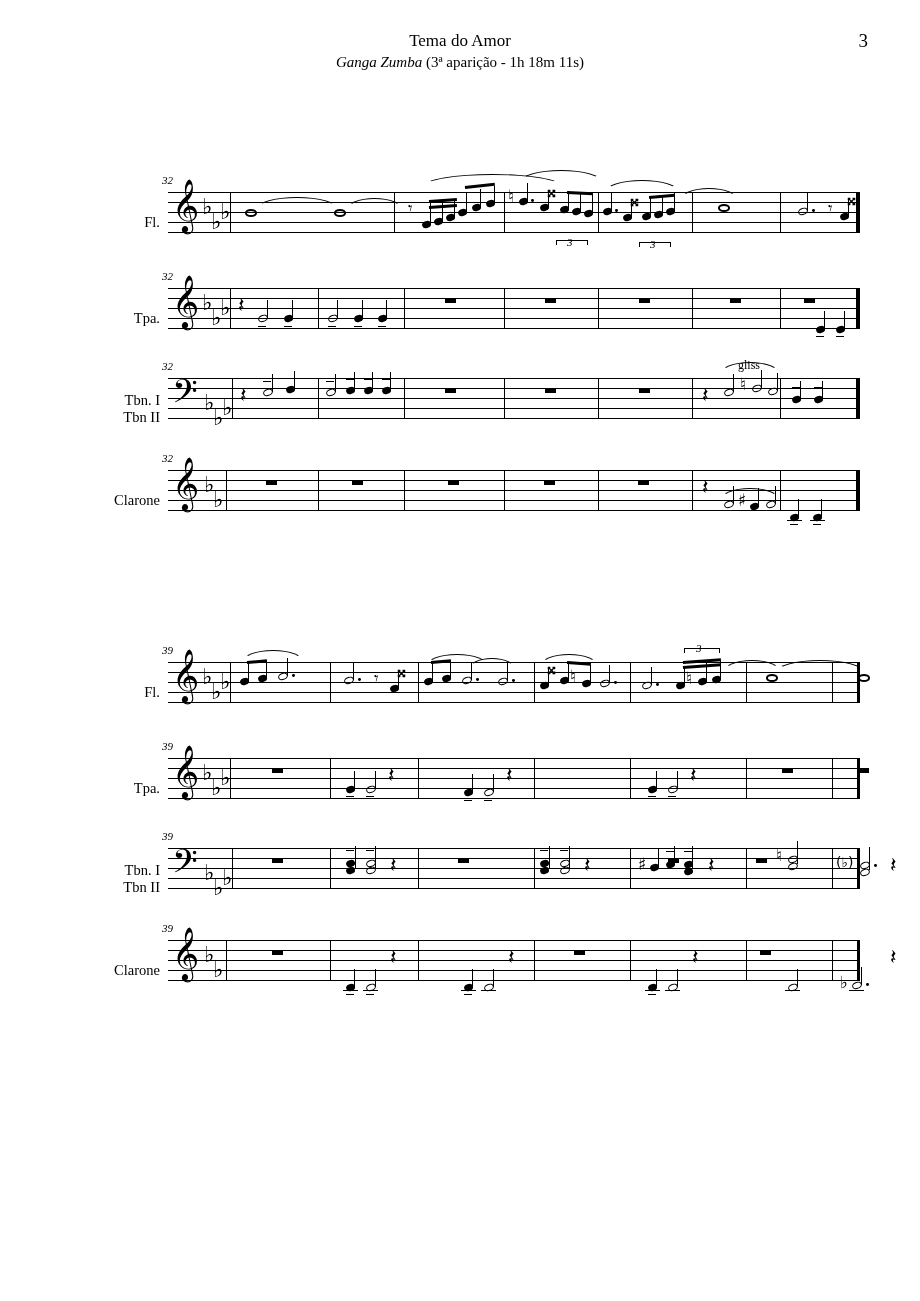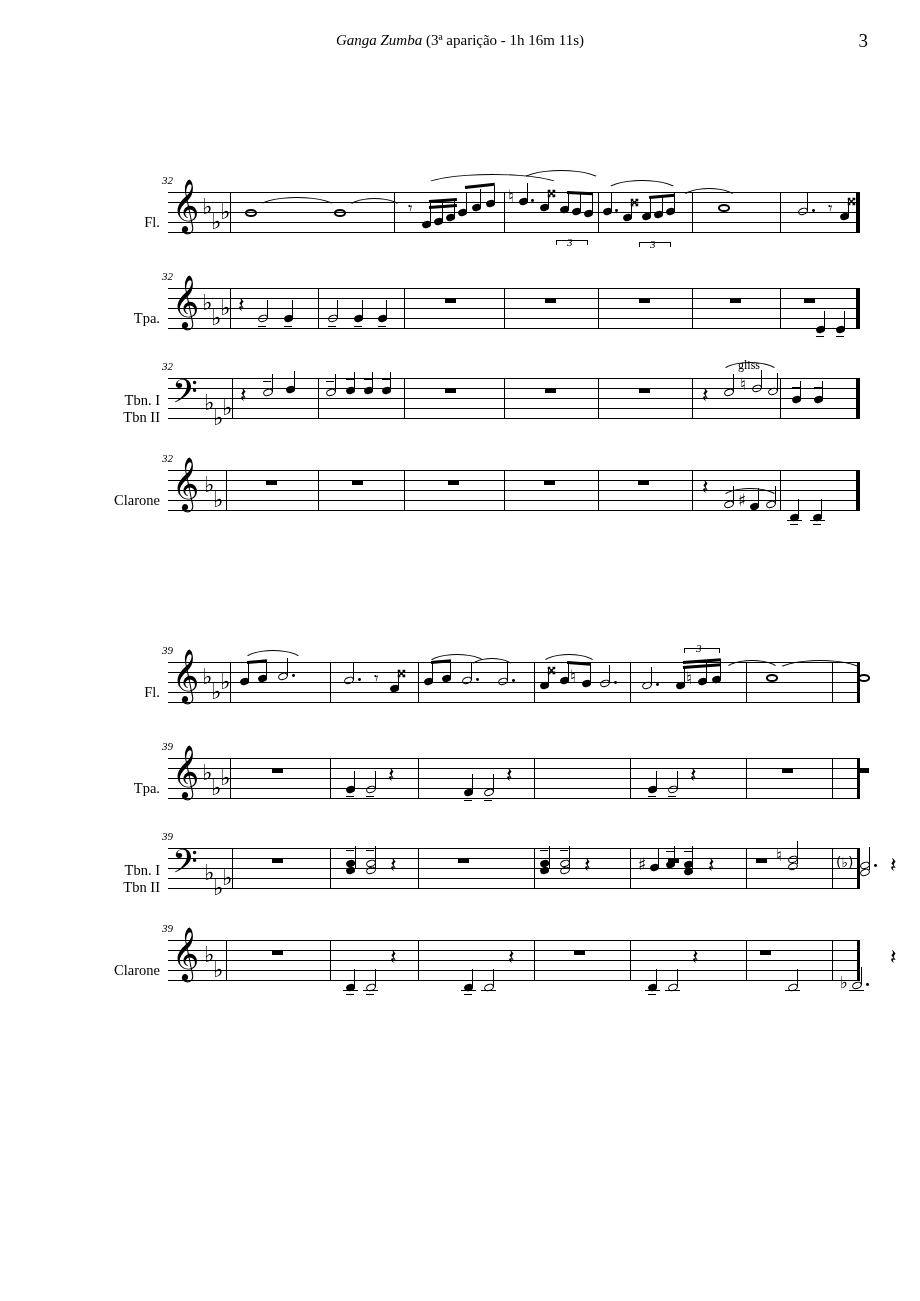--- a/index.html
+++ b/index.html
@@ -235,23 +235,24 @@
     position: absolute;
     font-size: 12px;
   }
 </style>
 </head>
 <body>
 
 <div class="page">
 
   <div class="header">
+    <div class="title">Tema do Amor</div>
     <div class="subtitle">
       <span class="composer">Ganga Zumba</span>
-      <span>(3ª aparição - 1h 16m 11s)</span>
+      <span>(3ª aparição - 1h 18m 11s)</span>
     </div>
   </div>
   <div class="page-number">3</div>
 
   <div class="system" style="top:160px;">
 
     <div class="staff-row" style="top:22px;">
       <div class="inst-label" style="left:60px; top:32px; width:100px;">Fl.</div>
       <div class="measure-num" style="left:162px; top:-8px;">32</div>
 

